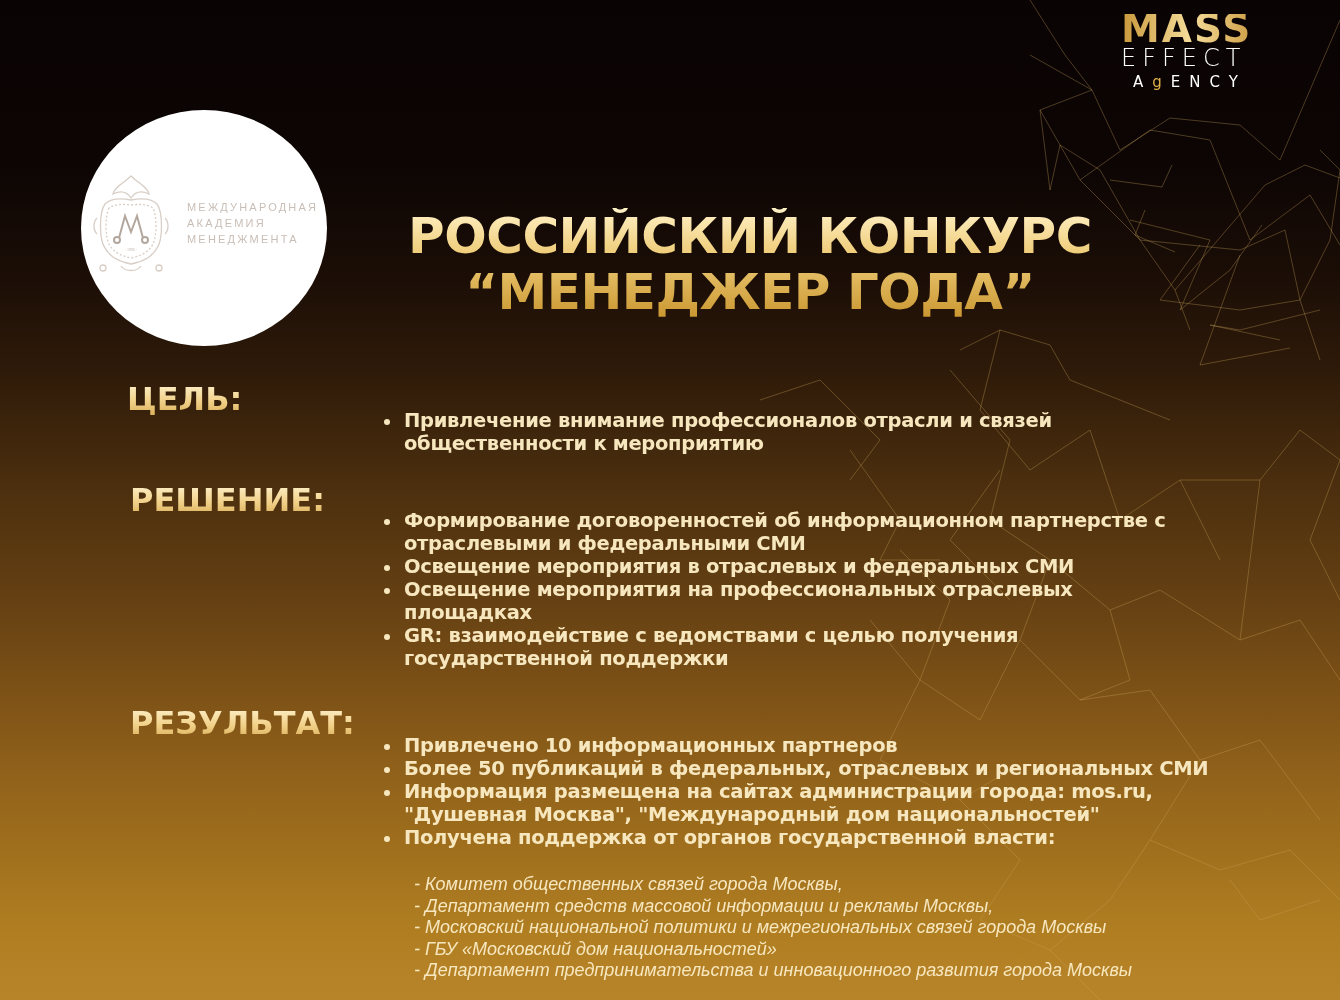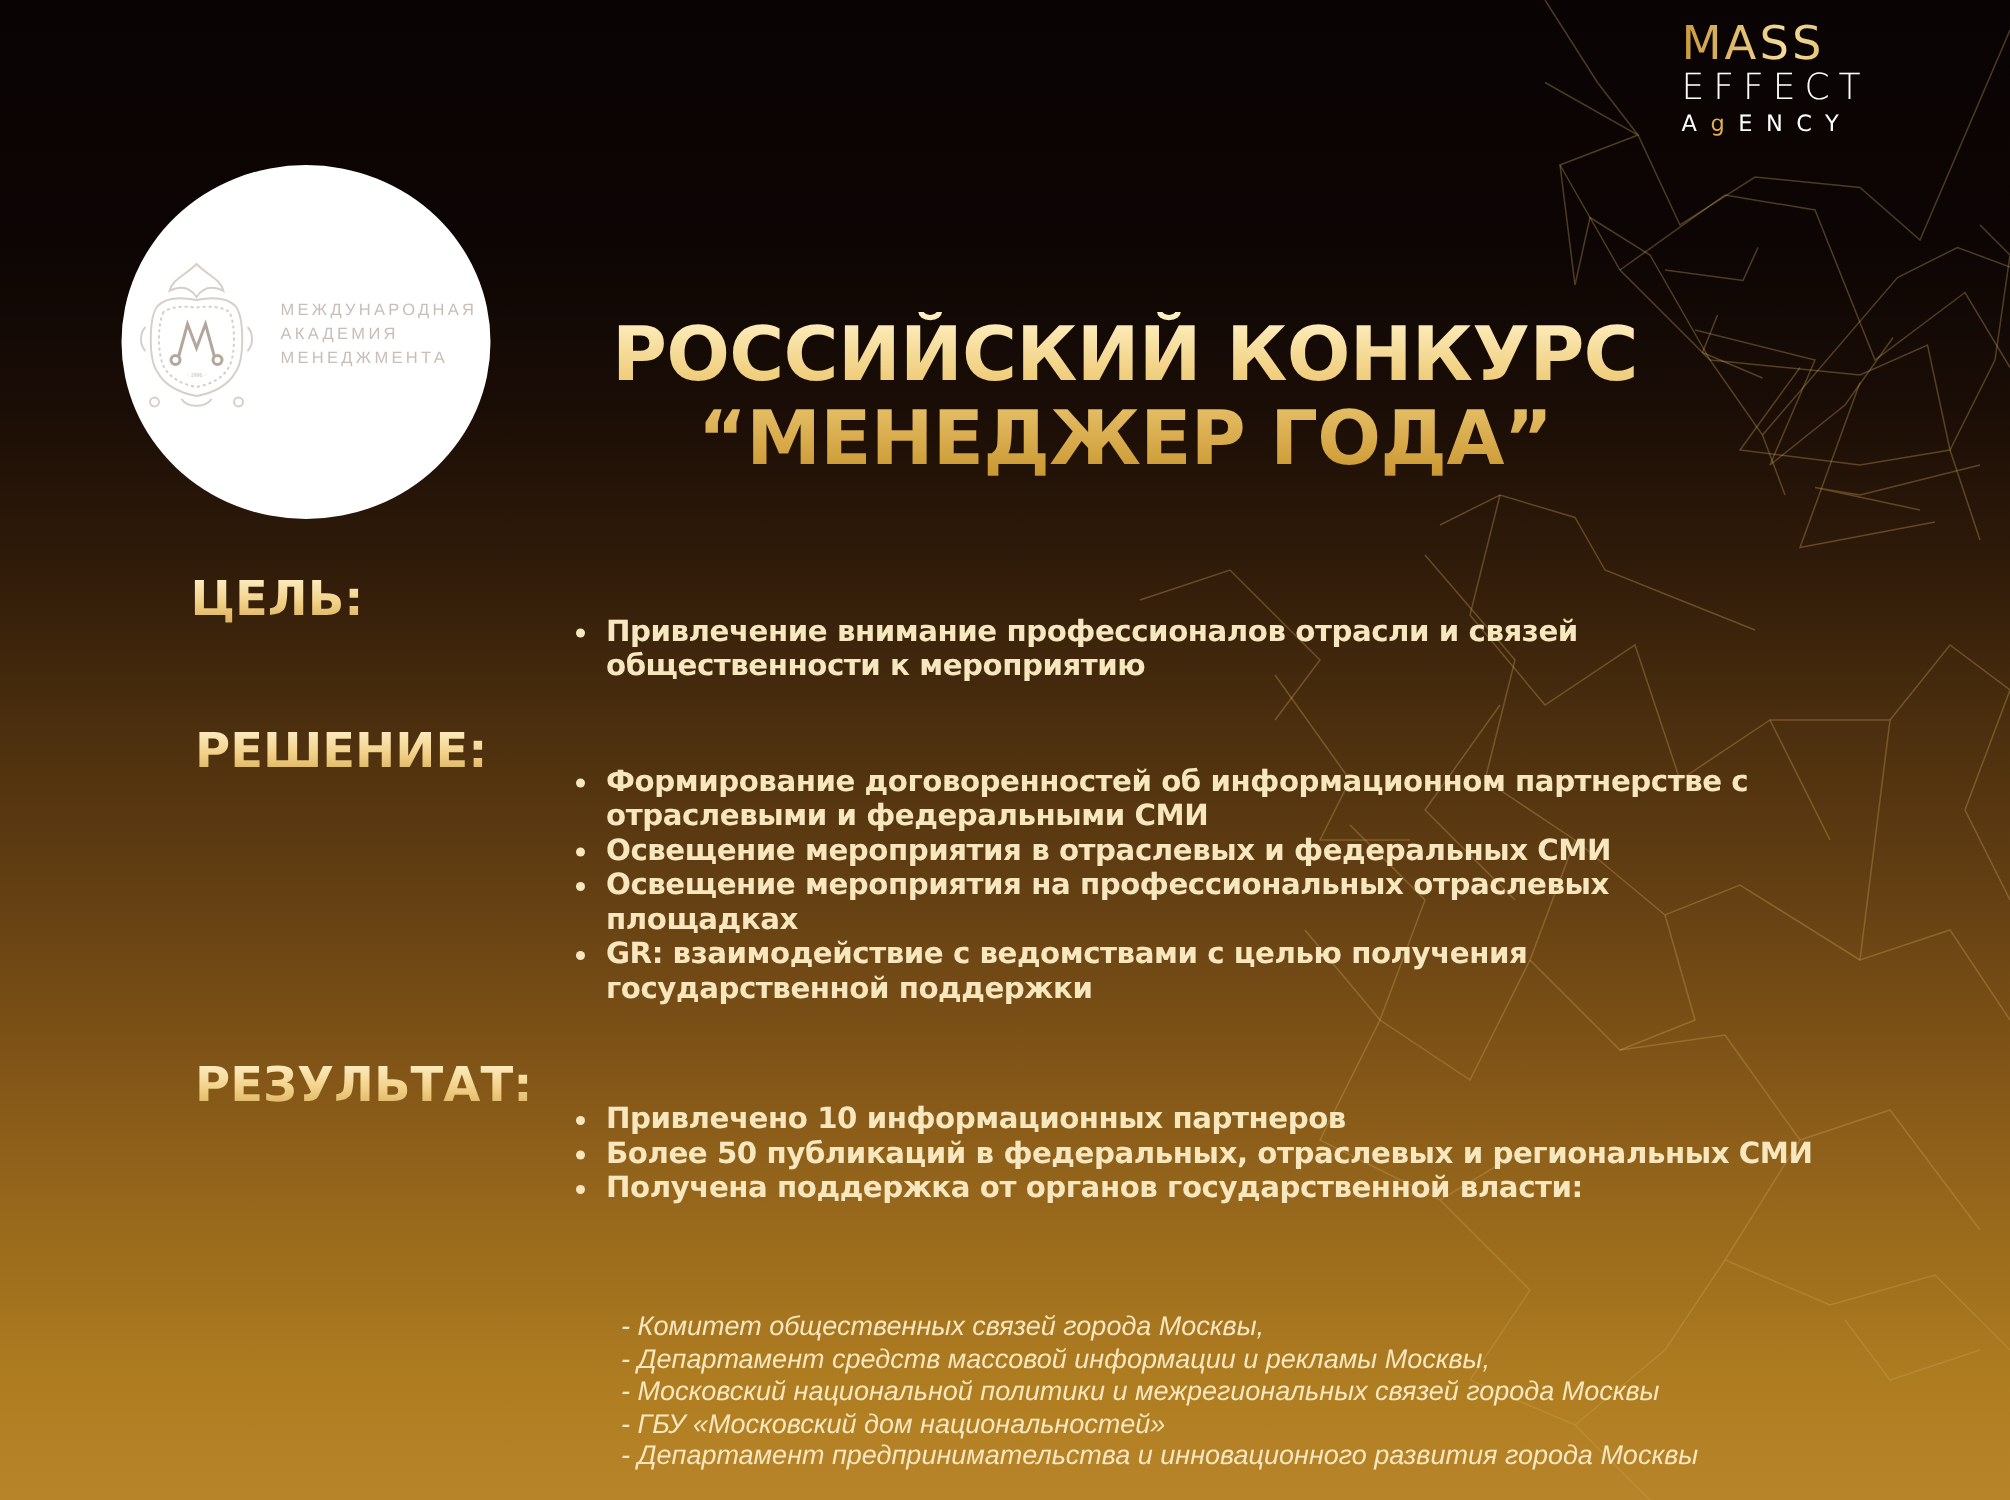--- a/index.html
+++ b/index.html
@@ -6,29 +6,29 @@
   body {
     width: 1340px; height: 1000px; overflow: hidden; position: relative;
     background: linear-gradient(180deg, #0a0303 0%, #0c0504 16%, #1a0d06 27%, #2e1a09 37%, #4a2e0e 48%, #654013 60%, #7f5317 70%, #9a6a1c 82%, #b07e21 93%, #b8842a 100%);
     font-family: "Liberation Sans", sans-serif;
   }
   .mesh { position: absolute; left: 0; top: 0; width: 1340px; height: 1000px; pointer-events: none; }
   .logo {
     position: absolute; left: 1121px; top: 14px; width: 140px; text-align: left;
   }
   .logo .mass {
-    font-family: "DejaVu Sans", sans-serif; font-weight: normal; font-size: 31px; letter-spacing: 2px;
+    font-family: "DejaVu Sans", sans-serif; font-weight: bold; font-size: 39px; letter-spacing: 2px;
     background: linear-gradient(90deg, #c9983a, #f5dd9a 50%, #c9963a);
     -webkit-background-clip: text; background-clip: text; color: transparent; line-height: 30px;
   }
   .logo .effect {
     color: #ffffff; font-family: "DejaVu Sans", sans-serif; font-size: 24px; letter-spacing: 6px; line-height: 28px; font-weight: 300;
   }
   .logo .agency {
-    color: #ffffff; font-family: "DejaVu Sans", sans-serif; font-size: 15px; letter-spacing: 9px; line-height: 20px; margin-left: 0;
+    color: #ffffff; font-family: "DejaVu Sans", sans-serif; font-size: 15px; letter-spacing: 9px; line-height: 20px; margin-left: 12px;
   }
   .logo .agency .g { color: #e0b04a; }
 
   .circle {
     position: absolute; left: 81px; top: 110px; width: 246px; height: 236px; border-radius: 50%;
     background: #ffffff; overflow: hidden;
   }
   .circle .crest {
     position: absolute; left: 12px; top: 62px; width: 76px; height: 108px;
   }
@@ -154,20 +154,21 @@
   <li style="width:860px;">Формирование договоренностей об информационном партнерстве с отраслевыми и федеральными СМИ</li>
   <li>Освещение мероприятия в отраслевых и федеральных СМИ</li>
   <li style="width:780px;">Освещение мероприятия на профессиональных отраслевых площадках</li>
   <li style="width:700px;">GR: взаимодействие с ведомствами с целью получения государственной поддержки</li>
 </ul>
 
 <div class="section-label result-label">РЕЗУЛЬТАТ:</div>
 <ul class="list result-list" style="width:940px;">
   <li>Привлечено 10 информационных партнеров</li>
   <li style="white-space:nowrap;">Более 50 публикаций в федеральных, отраслевых и региональных СМИ</li>
+  <li style="width:830px;">Информация размещена на сайтах администрации города: mos.ru, "Душевная Москва", "Международный дом национальностей"</li>
   <li style="white-space:nowrap;">Получена поддержка от органов государственной власти:</li>
 </ul>
 <ul class="sub-list">
   <li>- Комитет общественных связей города Москвы,</li>
   <li>- Департамент средств массовой информации и рекламы Москвы,</li>
   <li>- Московский национальной политики и межрегиональных связей города Москвы</li>
   <li>- ГБУ «Московский дом национальностей»</li>
   <li>- Департамент предпринимательства и инновационного развития города Москвы</li>
 </ul>
 

